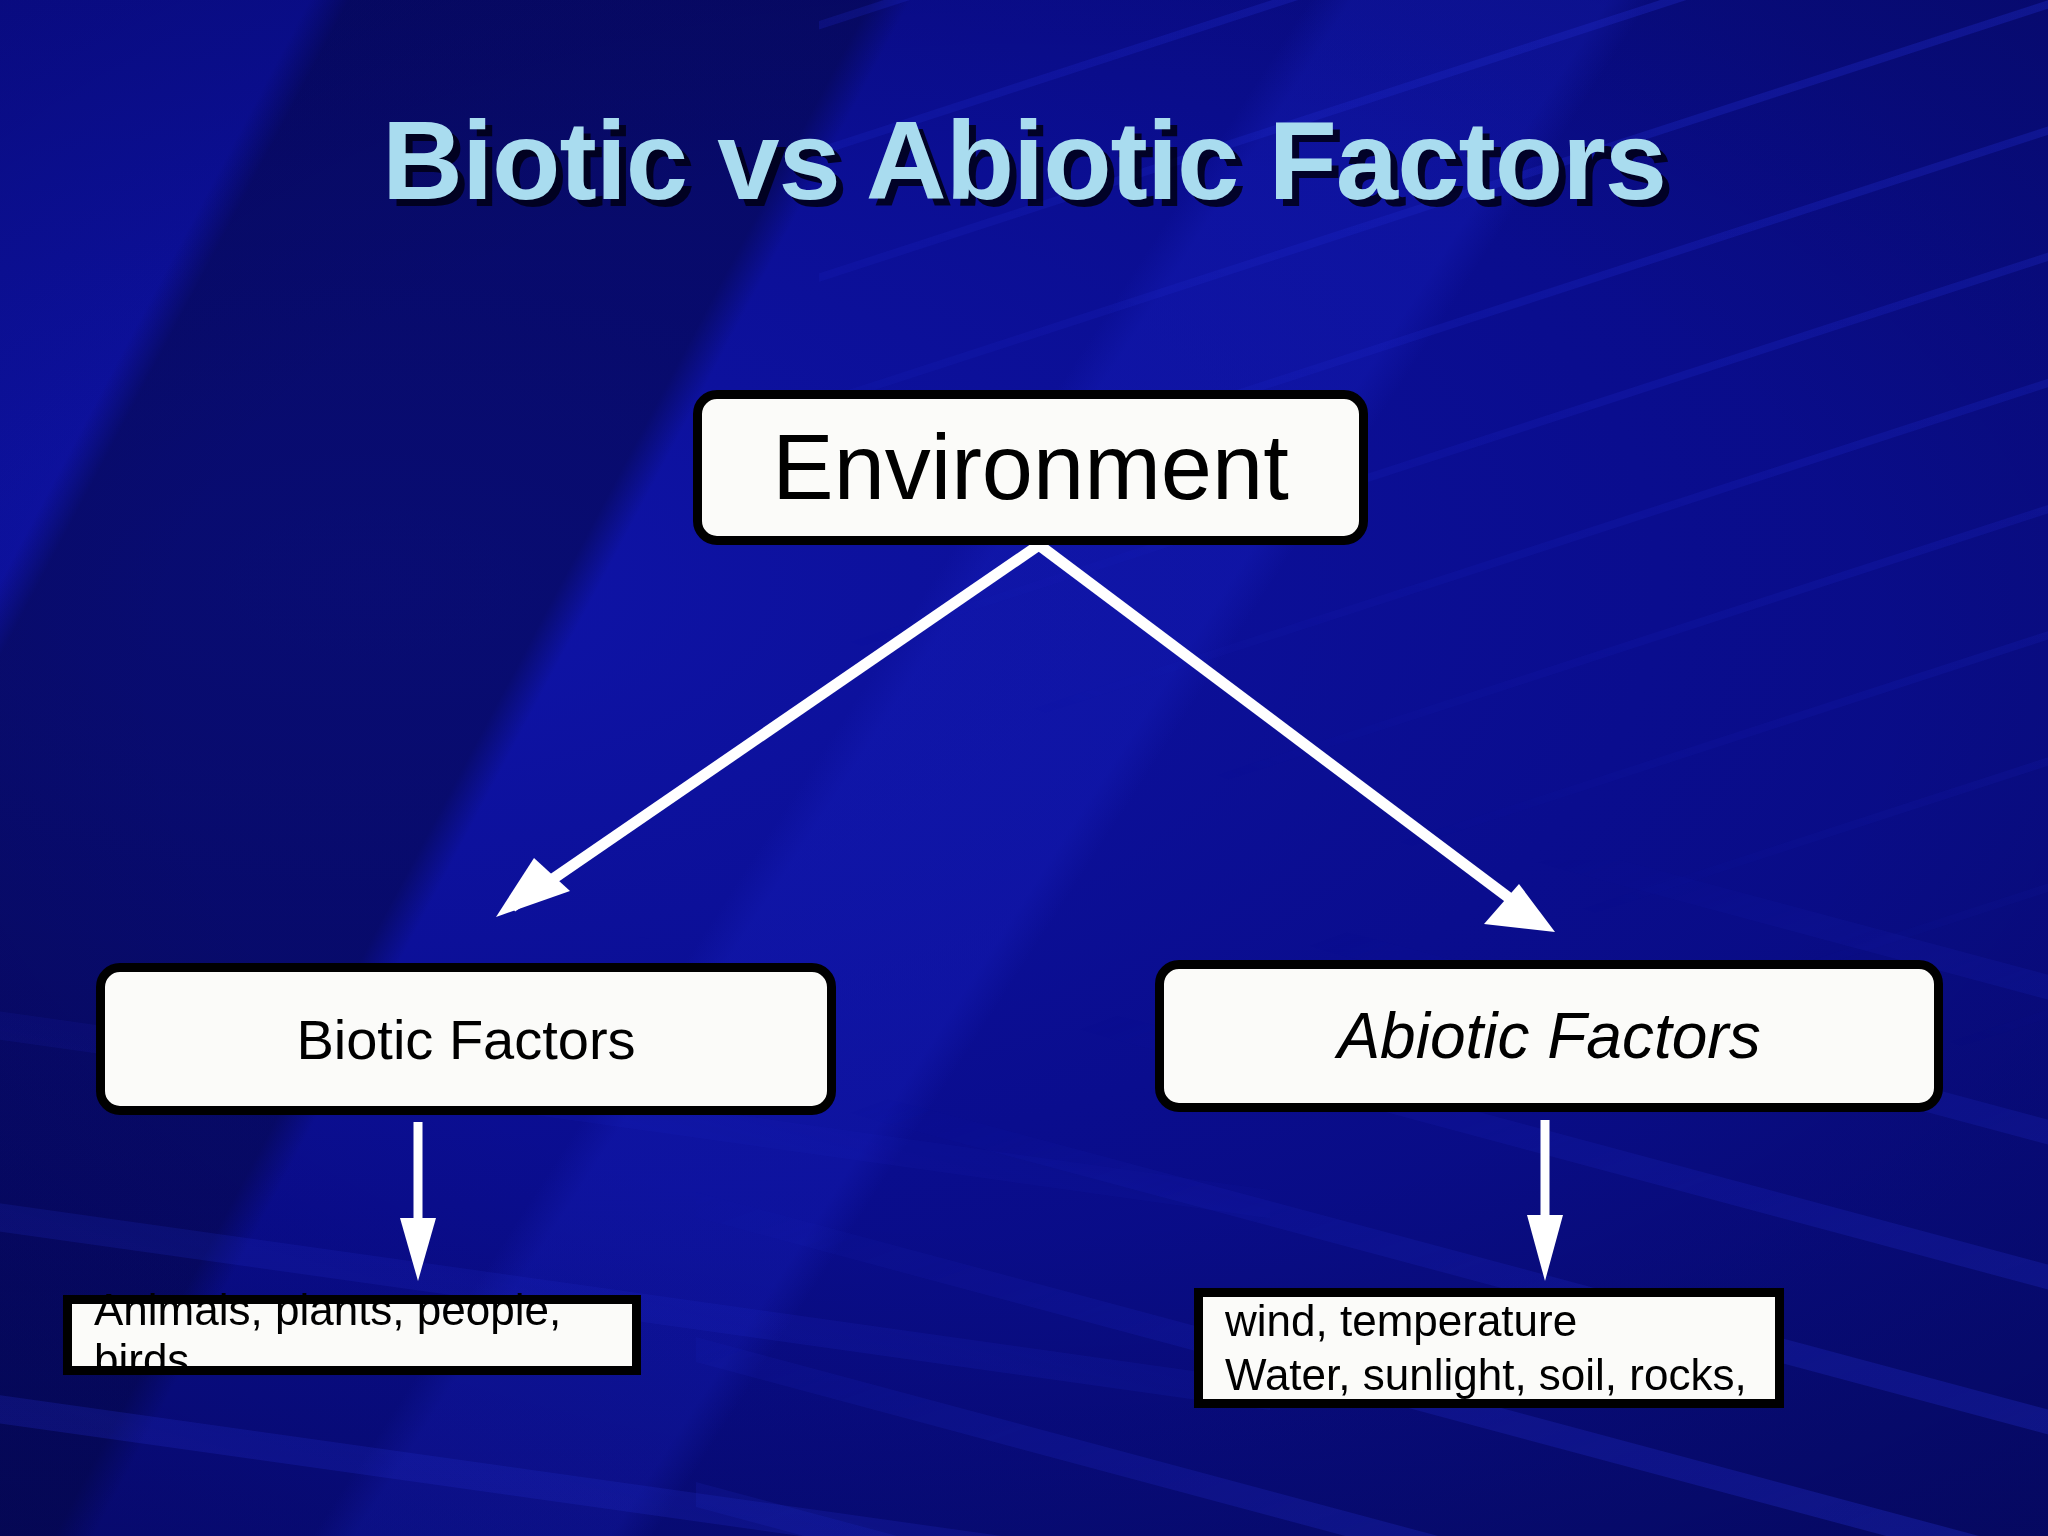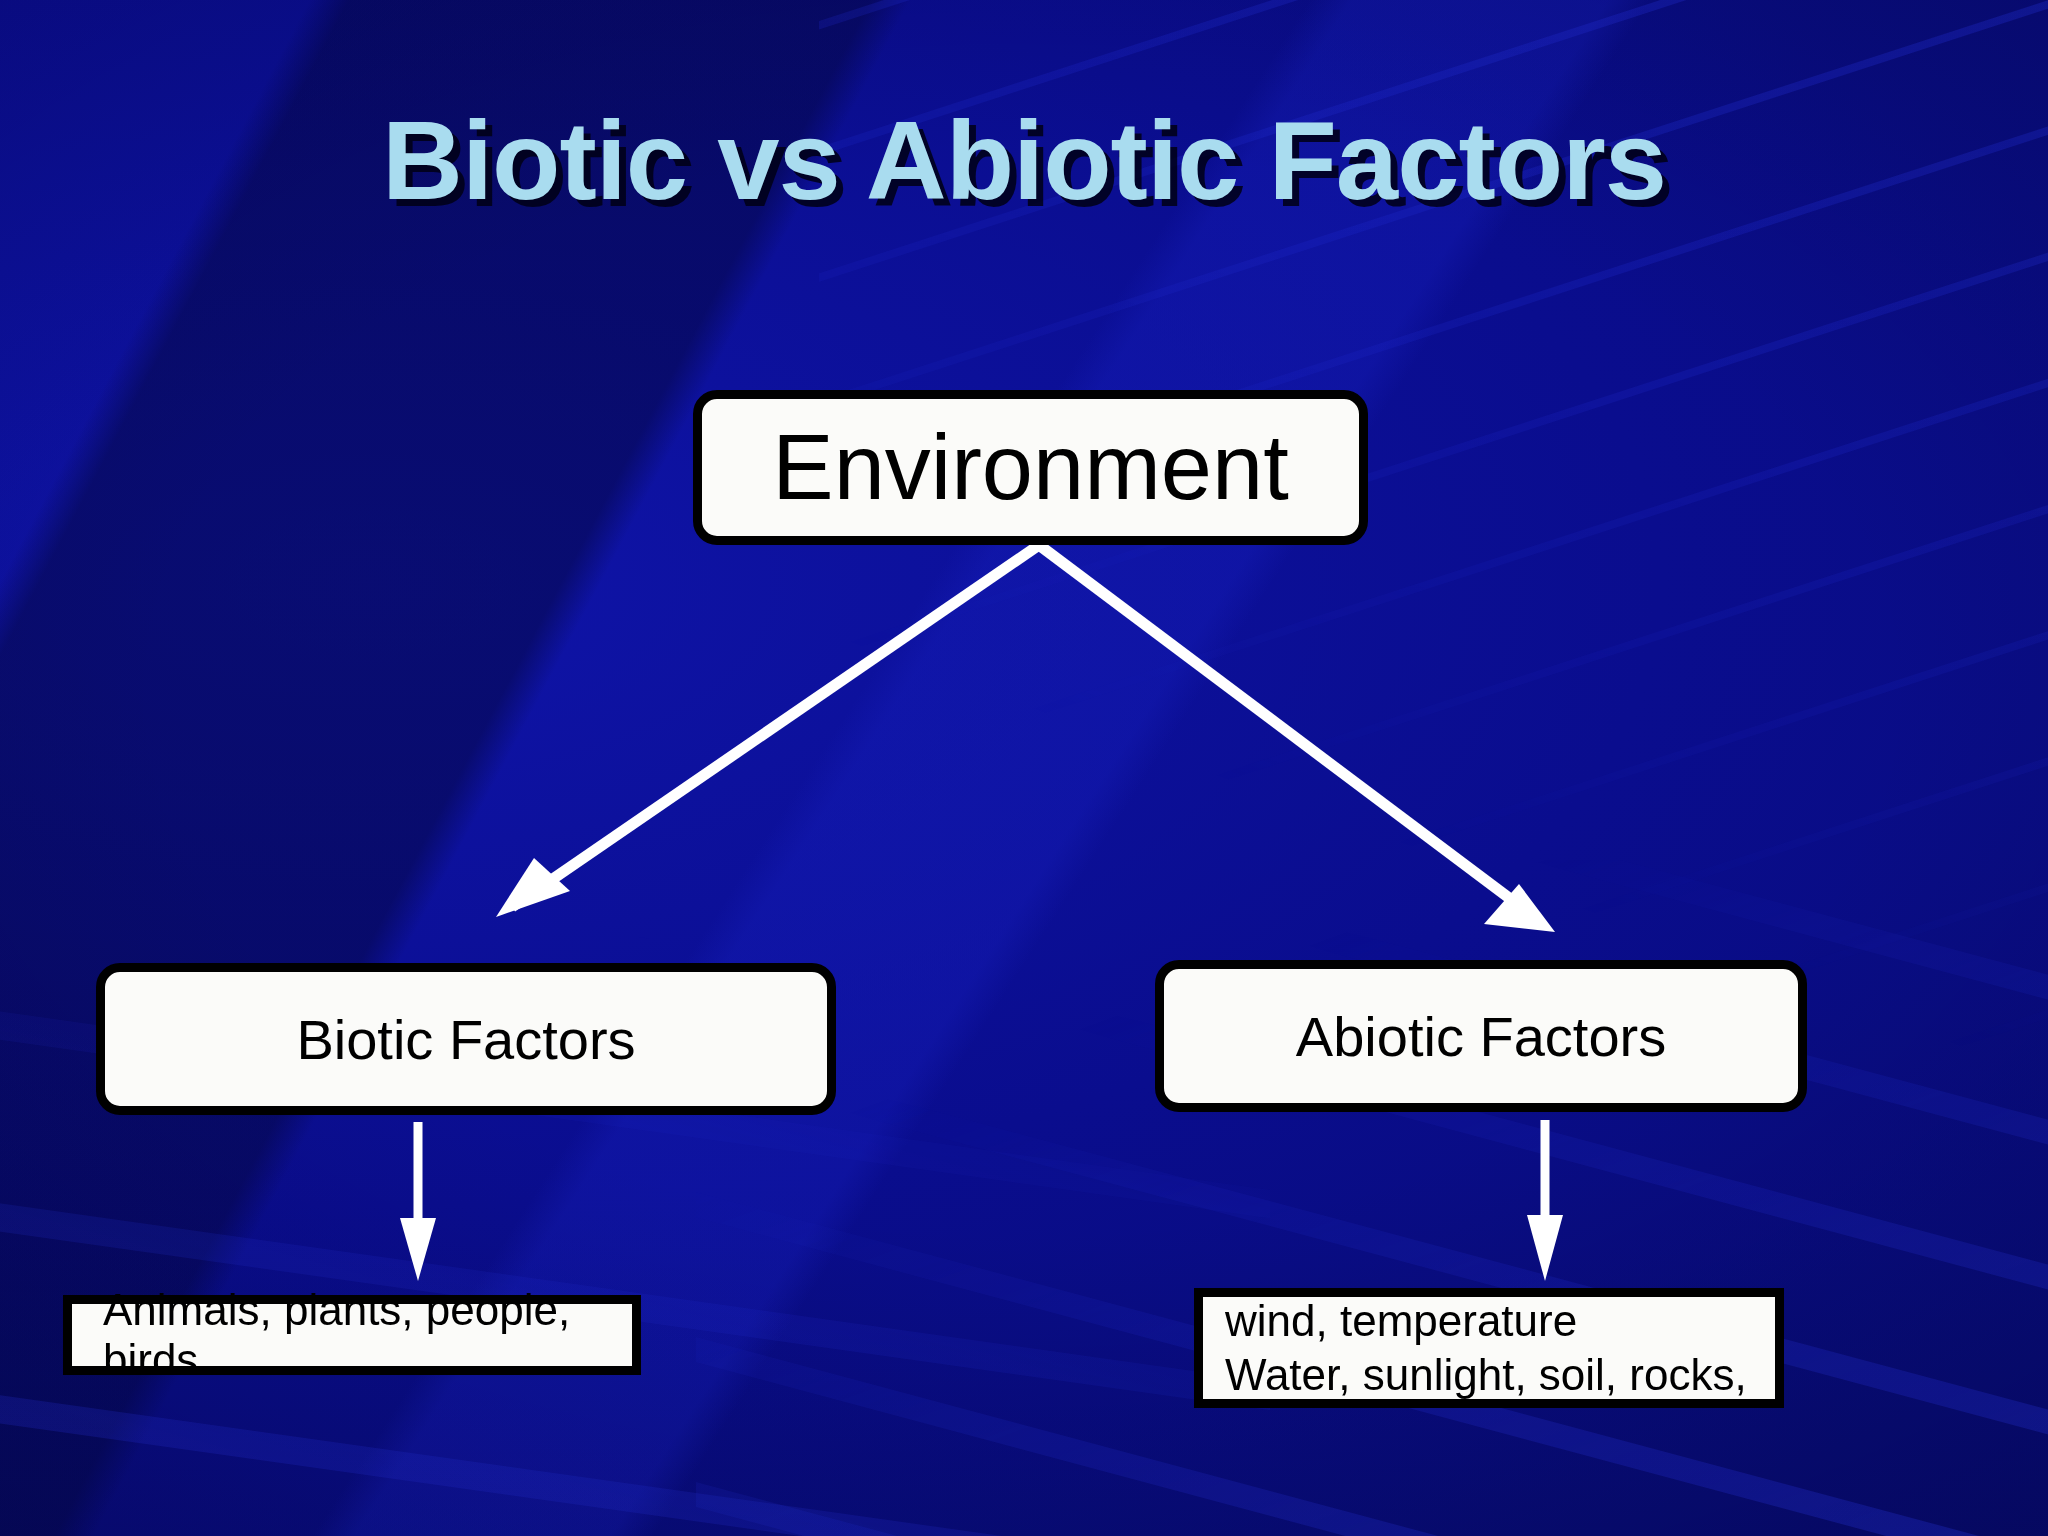--- a/index.html
+++ b/index.html
@@ -145,31 +145,32 @@
   #box-biotic {
     left: 96px;
     top: 963px;
     width: 740px;
     height: 152px;
     font-size: 56px;
   }
   #box-abiotic {
     left: 1155px;
     top: 960px;
-    width: 652px;
+    width: 788px;
     height: 152px;
-    font-size: 56px;
+    font-size: 64px;
+    font-style: italic;
   }
   #box-biotic-examples {
     left: 63px;
     top: 1295px;
     width: 578px;
     height: 80px;
     font-size: 44px;
-    padding-left: 31px;
+    padding-left: 22px;
   }
   #box-abiotic-examples {
     left: 1194px;
     top: 1288px;
     width: 590px;
     height: 120px;
     font-size: 44px;
     padding-left: 22px;
     line-height: 1.22;
   }

